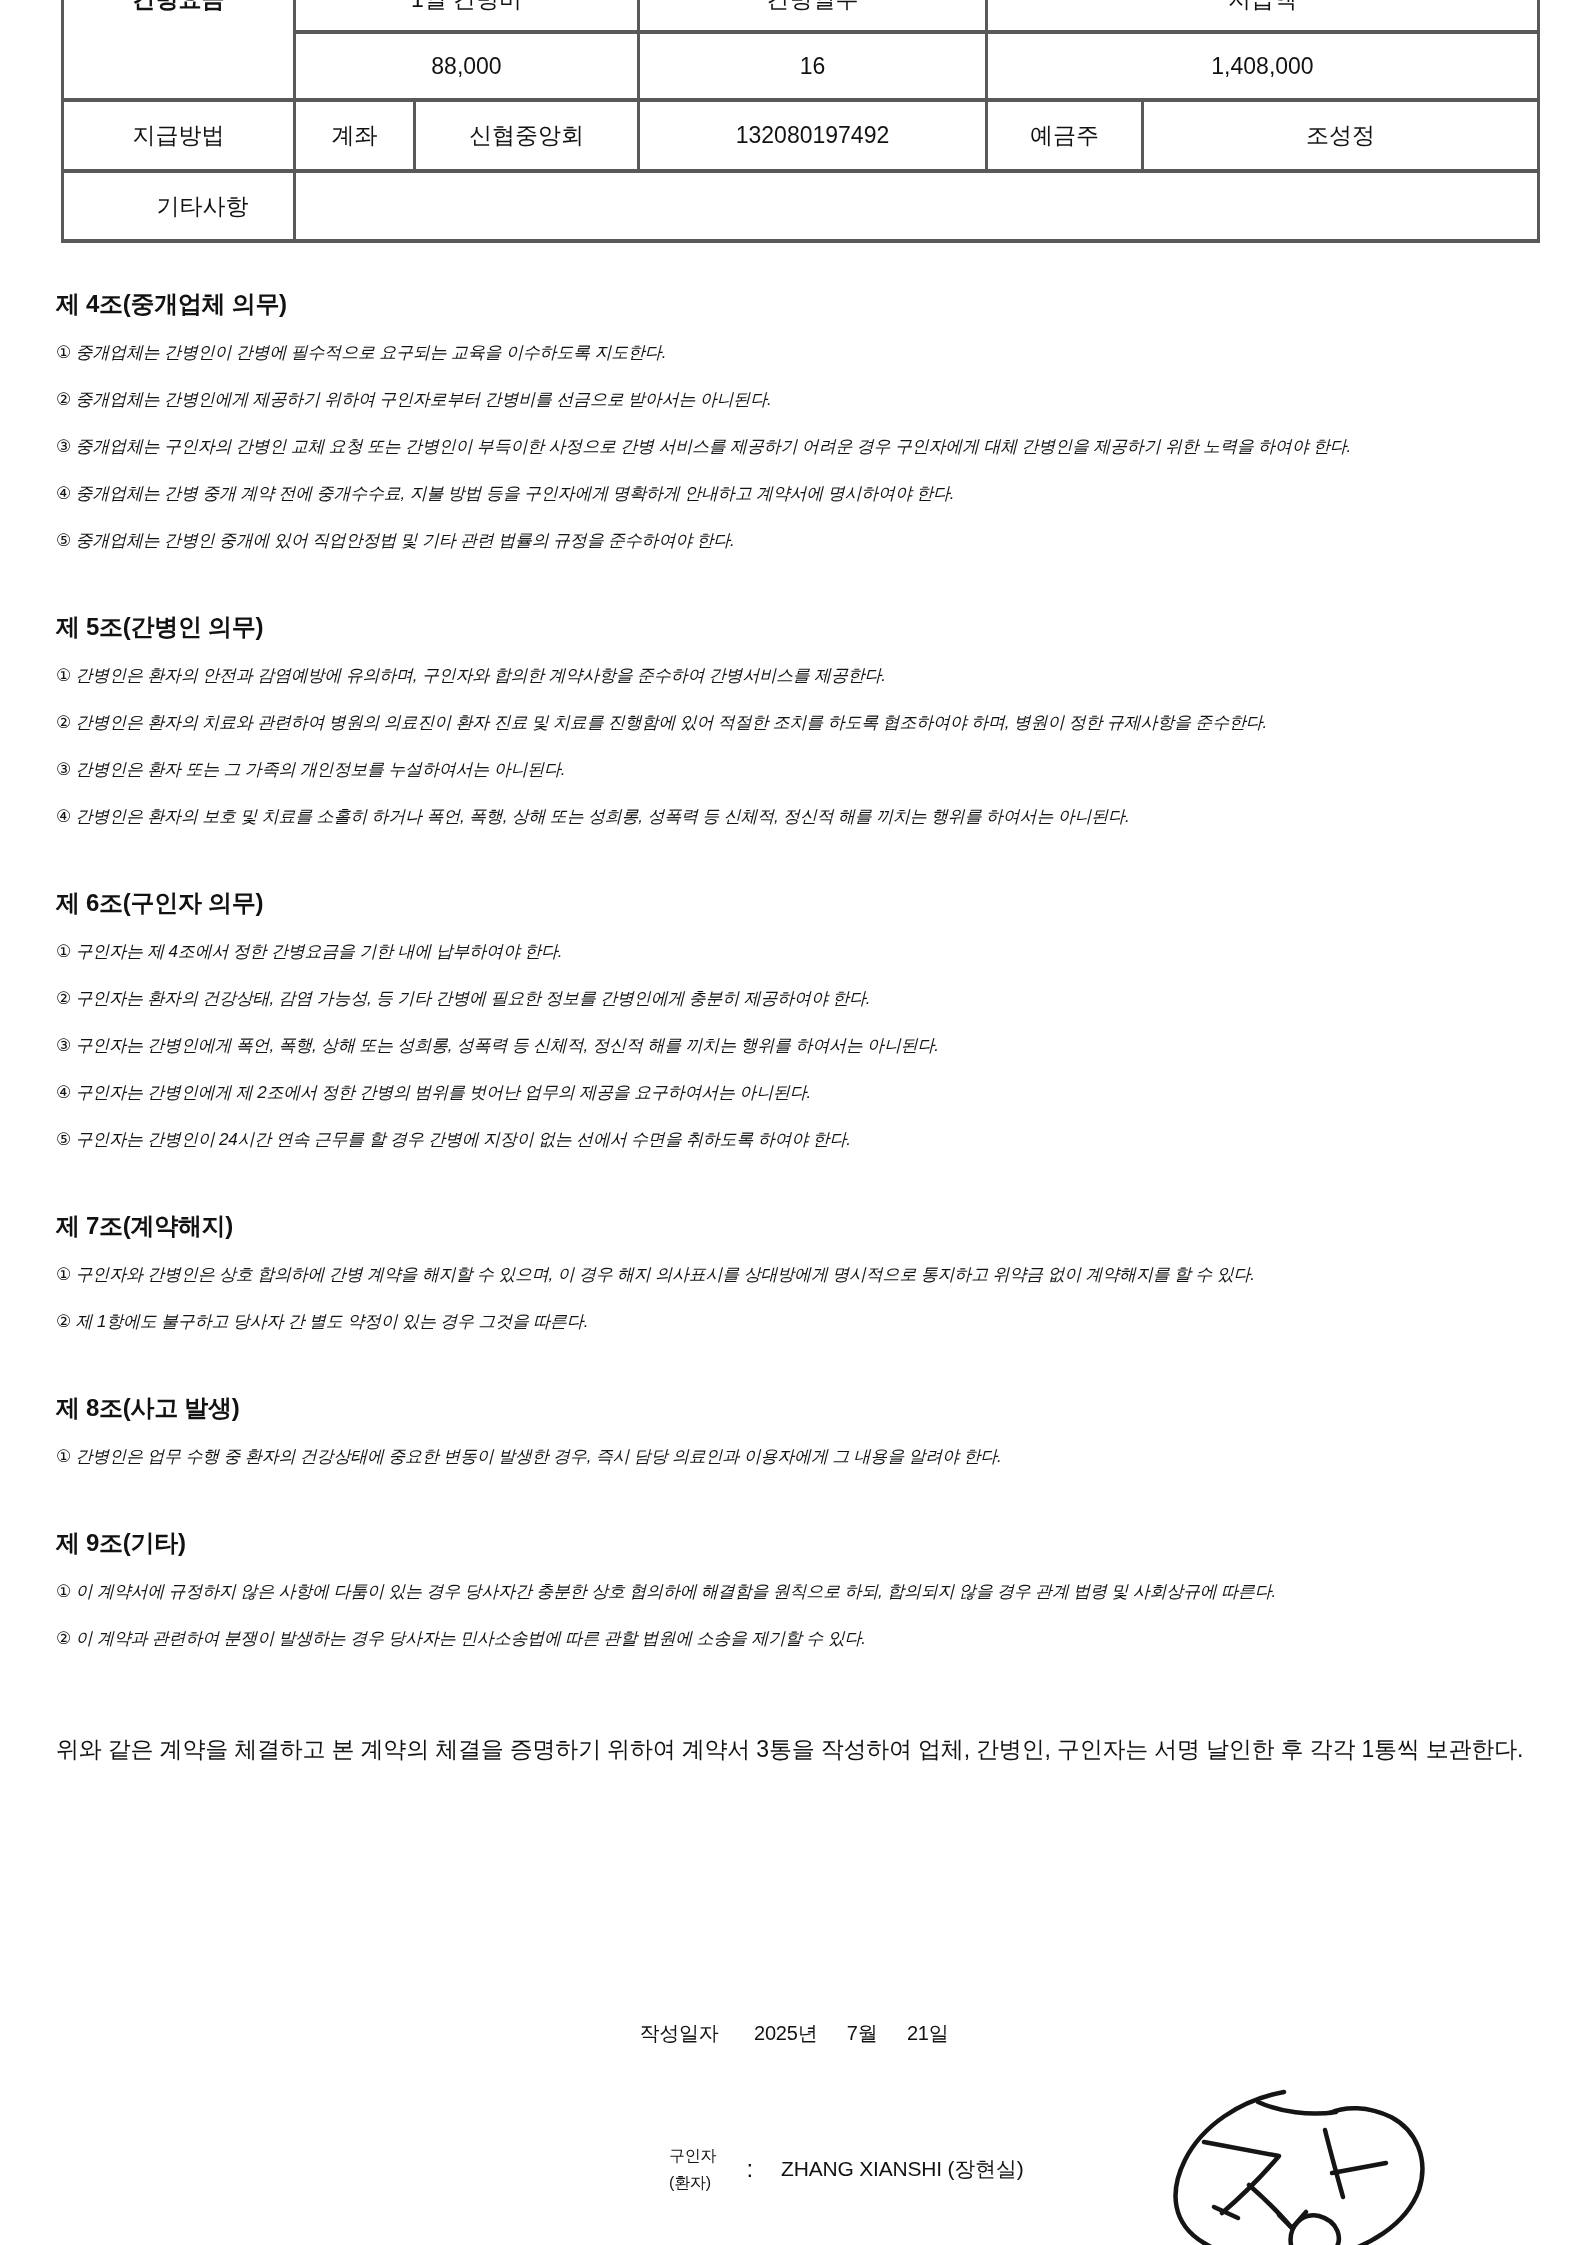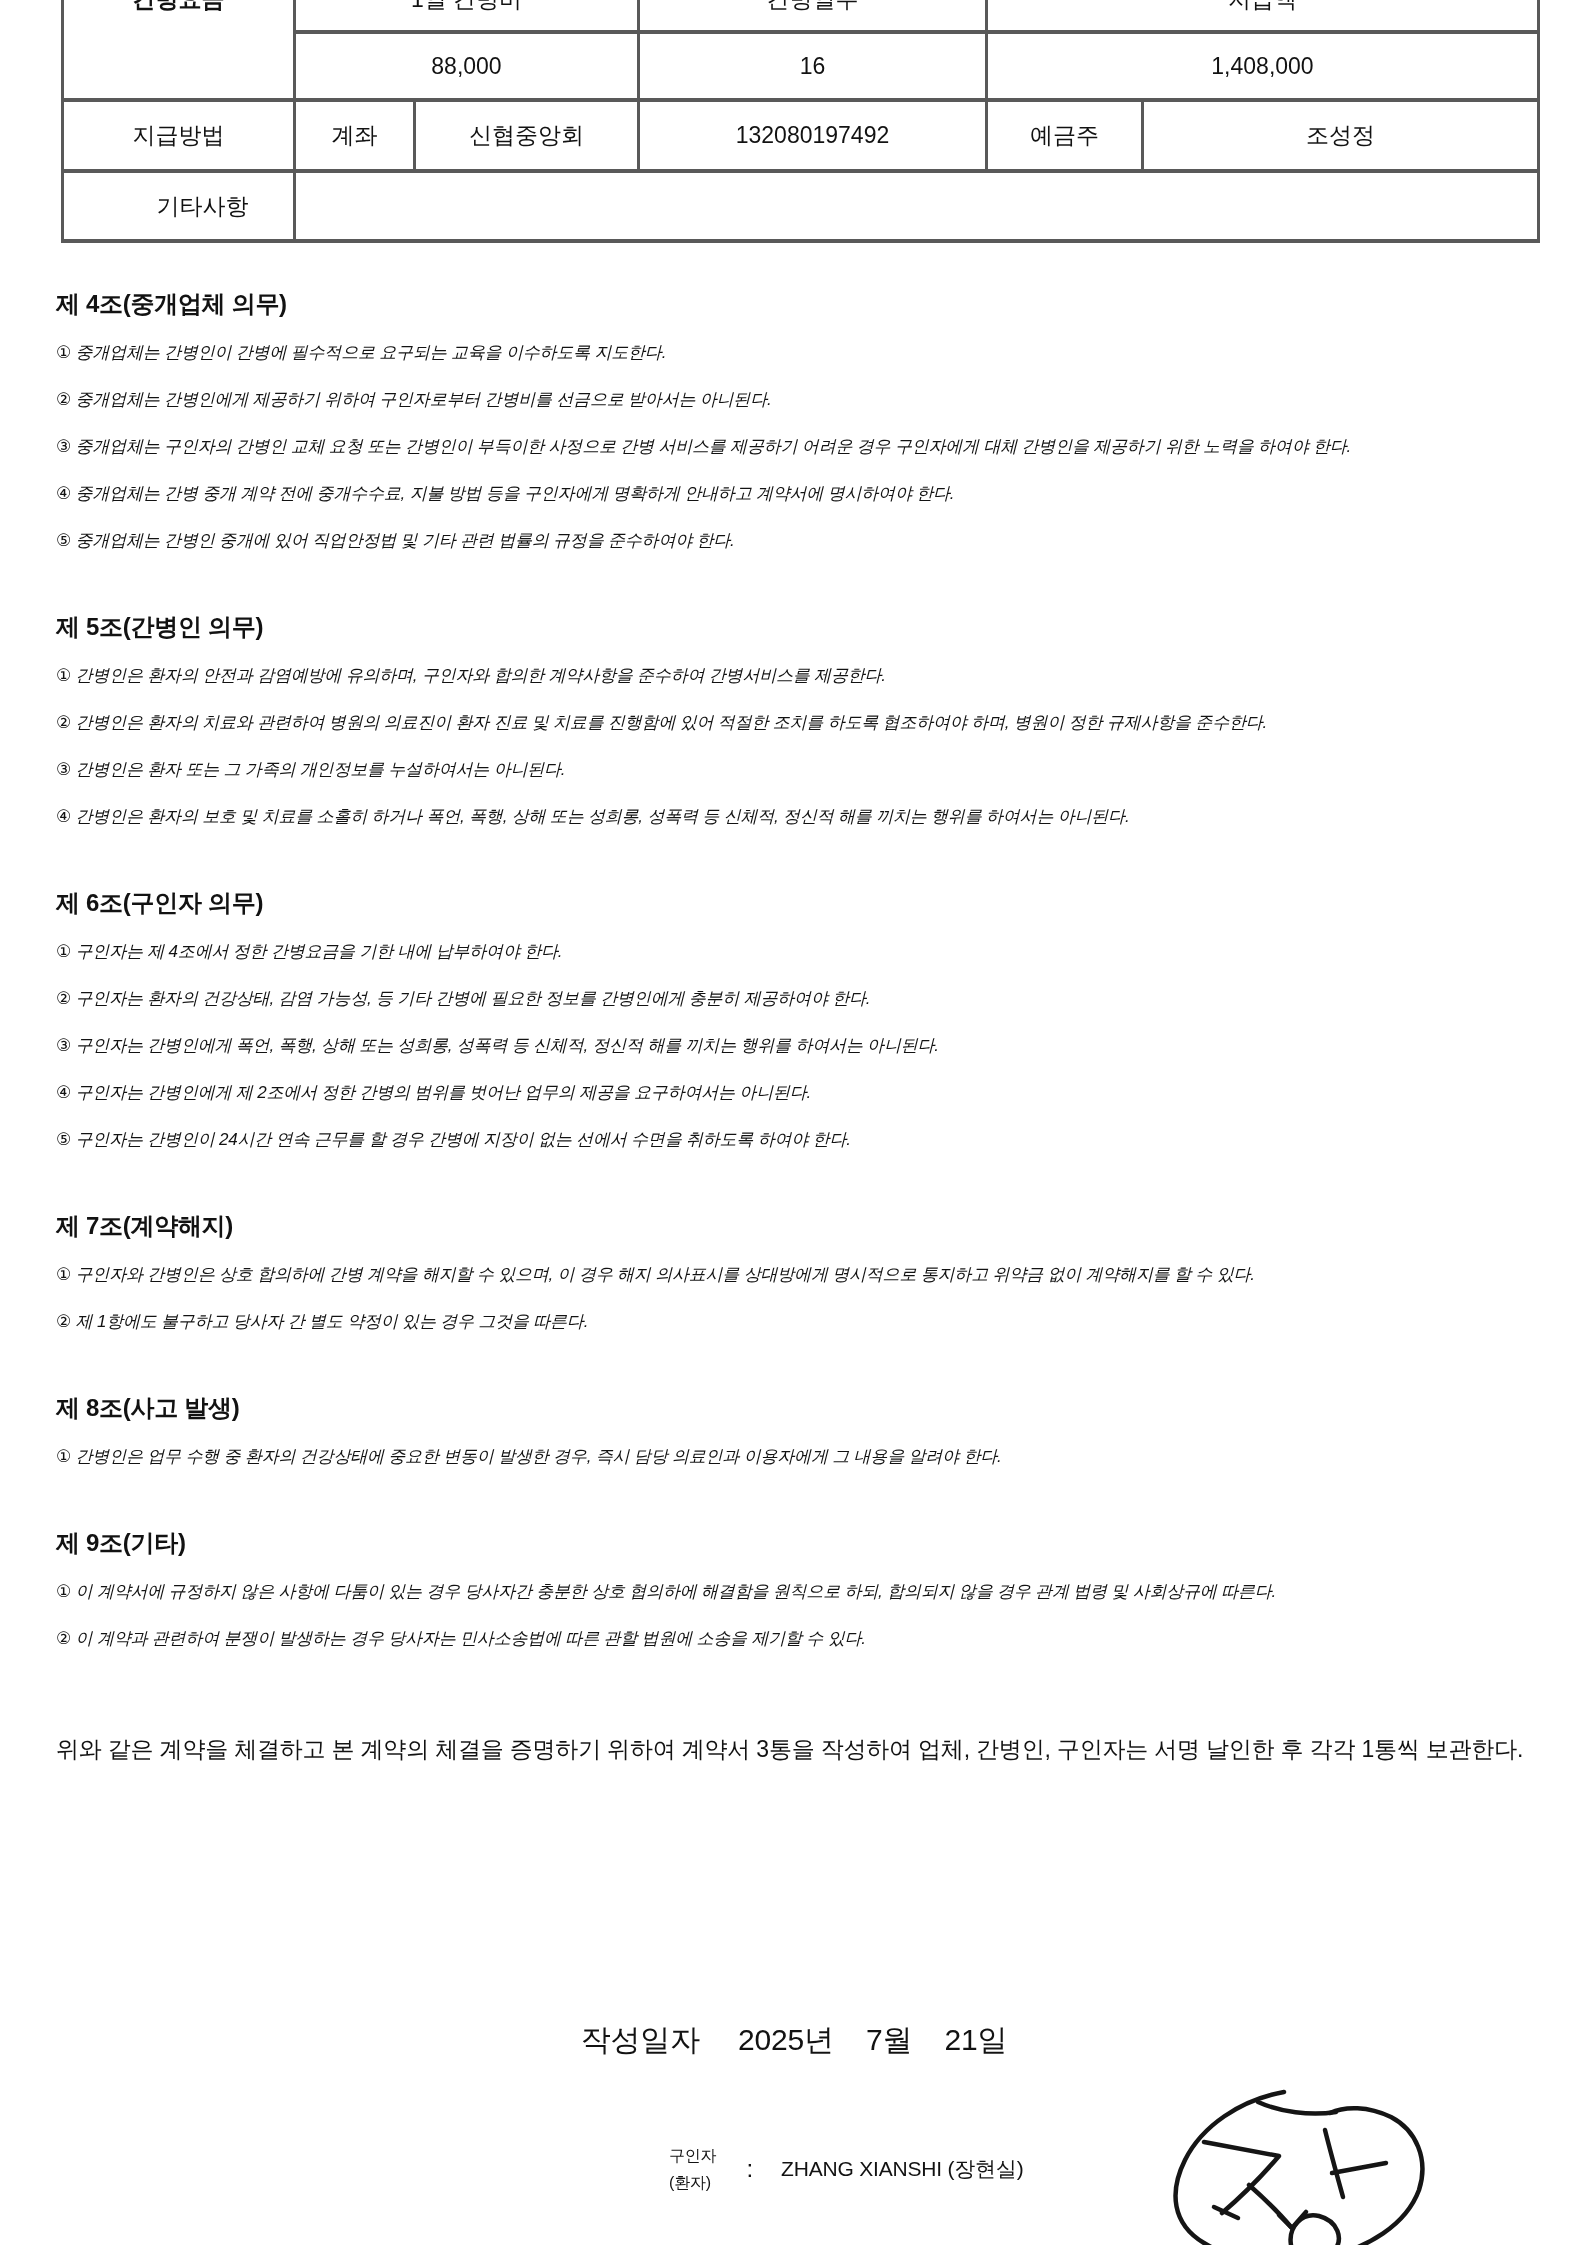--- a/index.html
+++ b/index.html
@@ -24,21 +24,21 @@
   tr.r3 td,tr.r3 th{height:67px;}
   tr.r4 td,tr.r4 th{height:66px;padding-left:48px;}
   th.blabel{font-weight:700;}
   
   .doc{padding:0 52px 0 56px;}
   .sec h3{font-size:24px;line-height:30px;font-weight:700;margin:54px 0 17px 0;letter-spacing:-0.3px;}
   .sec.first h3{margin-top:46px;}
   p.clause{font-size:17px;line-height:34px;margin:0 0 13px 0;letter-spacing:-0.2px;word-break:normal;font-style:italic;}
   p.closing{font-size:23px;line-height:34px;margin:76px 0 0 0;letter-spacing:-0.2px;}
   
-  .dateline{position:absolute;top:2020px;left:0;right:0;text-align:center;font-size:30px;letter-spacing:-0.2px;}
+  .dateline{position:absolute;top:2020px;left:0;right:0;text-align:center;font-size:20px;letter-spacing:-0.2px;}
   .dateline span{display:inline-block;}
   .dl-year{margin-left:30px;}
   .dl-month{margin-left:24px;}
   .dl-day{margin-left:24px;}
   
   .sig-row{position:absolute;top:2142px;left:669px;display:flex;align-items:center;}
   .sig-party{font-size:16px;line-height:27px;text-align:left;letter-spacing:-0.2px;}
   .sig-colon{margin:0 28px 0 30px;font-size:24px;}
   .sig-name{font-size:21px;letter-spacing:-0.2px;white-space:nowrap;}
   .sig-stamp{position:absolute;left:1162px;top:2086px;width:270px;height:170px;}

